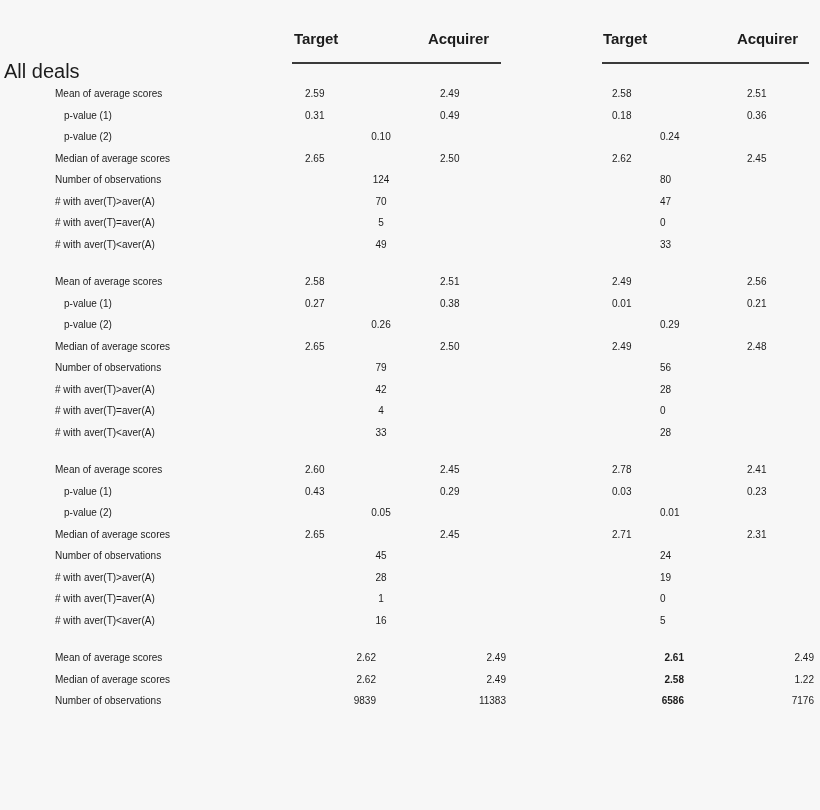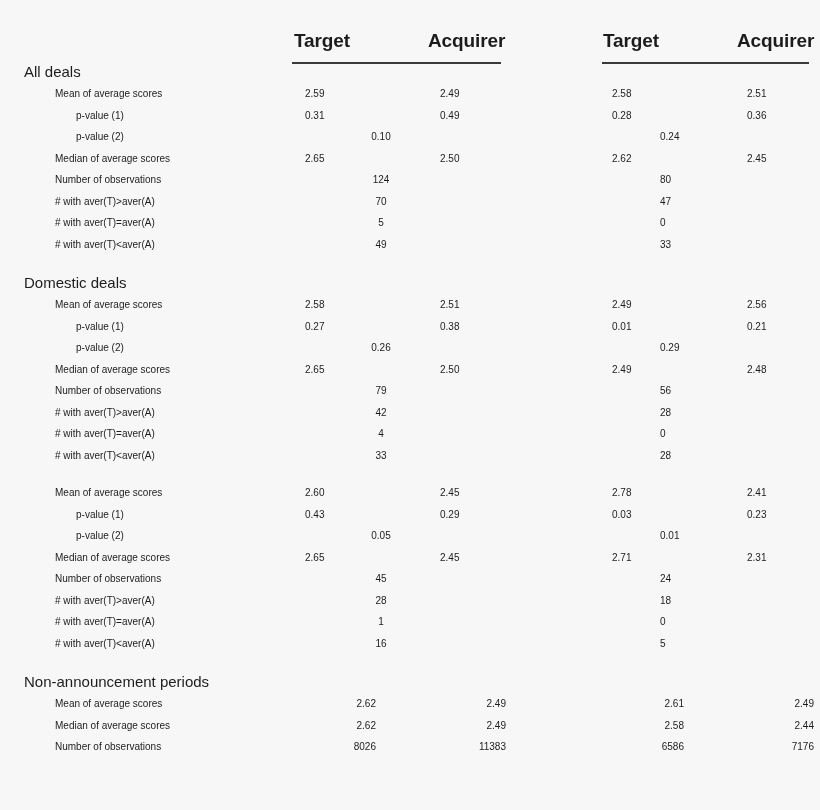--- a/index.html
+++ b/index.html
@@ -26,21 +26,21 @@
   }
 
   
   .header-row {
     position: relative;
     height: 60px;
   }
   .col-head {
     position: absolute;
     top: 30px;
-    font-size: 19px;
+    font-size: 15px;
     font-weight: bold;
     letter-spacing: -0.1px;
     white-space: nowrap;
   }
   .head-t1 { left: 294px; }
   .head-a1 { left: 428px; }
   .head-t2 { left: 603px; }
   .head-a2 { left: 737px; }
 
   .rule {
@@ -53,59 +53,59 @@
   .rule-right { left: 602px; width: 207px; }
 
   
   .section {
     position: relative;
   }
   .section-title {
     position: relative;
     height: 23px;
     line-height: 23px;
-    padding-left: 24px;
-    font-size: 15px;
+    padding-left: 4px;
+    font-size: 20px;
     white-space: nowrap;
   }
   .spacer { height: 16px; }
 
   .row {
     position: relative;
     height: 21.5px;
     line-height: 21.5px;
     font-size: 10px;
     white-space: nowrap;
   }
   .label {
     position: absolute;
     left: 55px;
     top: 0;
   }
-  .row.deep .label { left: 76px; }
+  .row.deep .label { left: 64px; }
 
   
   .v {
     position: absolute;
     top: 0;
   }
   .v-t1 { left: 305px; }
   .v-a1 { left: 440px; }
   .v-t2 { left: 612px; }
   .v-a2 { left: 747px; }
 
   
   .v-c1 { left: 355px; width: 52px; text-align: center; }
   .v-c2 { left: 660px; width: 52px; }
 
   
   .r { position: absolute; top: 0; text-align: right; }
   .r-t1 { left: 300px; width: 76px; }
   .r-a1 { left: 430px; width: 76px; }
-  .r-t2 { left: 608px; width: 76px; }
+  .r-t2 { left: 608px; width: 76px; font-weight: bold; }
   .r-a2 { left: 738px; width: 76px; }
 </style>
 </head>
 <body>
 
 <div id="table-root">
 
   <div class="header-row">
     <div class="col-head head-t1">Target</div>
     <div class="col-head head-a1">Acquirer</div>
@@ -123,21 +123,21 @@
       <span class="v v-t1">2.59</span>
       <span class="v v-a1">2.49</span>
       <span class="v v-t2">2.58</span>
       <span class="v v-a2">2.51</span>
     </div>
 
     <div class="row deep">
       <span class="label">p-value (1)</span>
       <span class="v v-t1">0.31</span>
       <span class="v v-a1">0.49</span>
-      <span class="v v-t2">0.28</span>
+      <span class="v v-t2">0.18</span>
       <span class="v v-a2">0.36</span>
     </div>
 
     <div class="row deep">
       <span class="label">p-value (2)</span>
       <span class="v v-c1">0.10</span>
       <span class="v v-c2">0.24</span>
     </div>
 
     <div class="row">
@@ -169,21 +169,20 @@
     <div class="row">
       <span class="label"># with aver(T)&lt;aver(A)</span>
       <span class="v v-c1">49</span>
       <span class="v v-c2">33</span>
     </div>
   </div>
 
   <div class="spacer"></div>
 
   <div class="section">
-    <div class="section-title">Domestic deals</div>
 
     <div class="row">
       <span class="label">Mean of average scores</span>
       <span class="v v-t1">2.58</span>
       <span class="v v-a1">2.51</span>
       <span class="v v-t2">2.49</span>
       <span class="v v-a2">2.56</span>
     </div>
 
     <div class="row deep">
@@ -269,59 +268,58 @@
 
     <div class="row">
       <span class="label">Number of observations</span>
       <span class="v v-c1">45</span>
       <span class="v v-c2">24</span>
     </div>
 
     <div class="row">
       <span class="label"># with aver(T)&gt;aver(A)</span>
       <span class="v v-c1">28</span>
-      <span class="v v-c2">18</span>
+      <span class="v v-c2">19</span>
     </div>
 
     <div class="row">
       <span class="label"># with aver(T)=aver(A)</span>
       <span class="v v-c1">1</span>
       <span class="v v-c2">0</span>
     </div>
 
     <div class="row">
       <span class="label"># with aver(T)&lt;aver(A)</span>
       <span class="v v-c1">16</span>
       <span class="v v-c2">5</span>
     </div>
   </div>
 
   <div class="spacer"></div>
 
   <div class="section">
-    <div class="section-title">Non-announcement periods</div>
 
     <div class="row">
       <span class="label">Mean of average scores</span>
       <span class="r r-t1">2.62</span>
       <span class="r r-a1">2.49</span>
       <span class="r r-t2">2.61</span>
       <span class="r r-a2">2.49</span>
     </div>
 
     <div class="row">
       <span class="label">Median of average scores</span>
       <span class="r r-t1">2.62</span>
       <span class="r r-a1">2.49</span>
       <span class="r r-t2">2.58</span>
-      <span class="r r-a2">2.44</span>
+      <span class="r r-a2">1.22</span>
     </div>
 
     <div class="row">
       <span class="label">Number of observations</span>
-      <span class="r r-t1">8026</span>
+      <span class="r r-t1">9839</span>
       <span class="r r-a1">11383</span>
       <span class="r r-t2">6586</span>
       <span class="r r-a2">7176</span>
     </div>
   </div>
 
 </div>
 
 </body></html>

